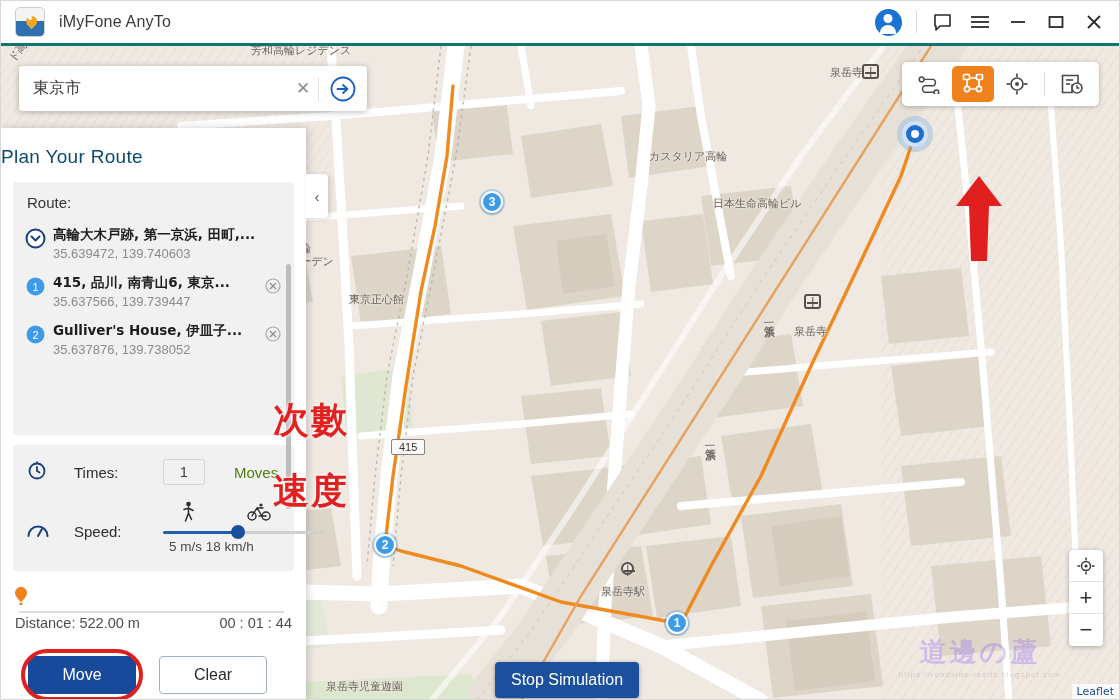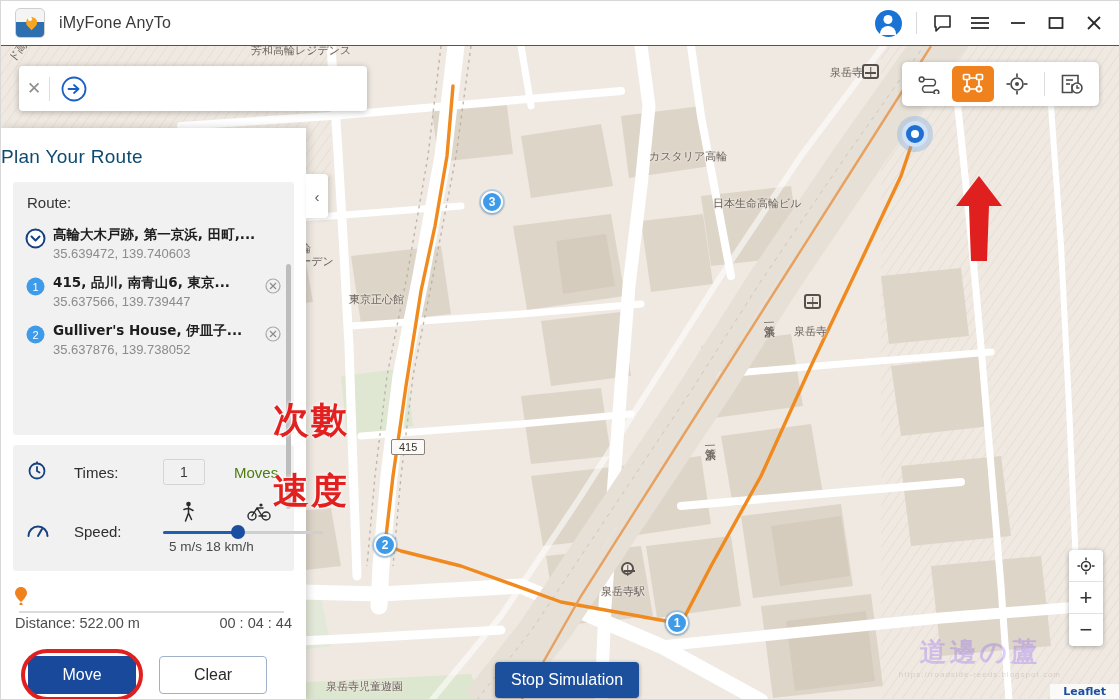--- a/index.html
+++ b/index.html
@@ -16,21 +16,21 @@
     background: #fff;
     border: 1px solid #d8d8d8;
   }
 
   
   #titlebar {
     position: absolute; left: 0; top: 0;
     width: 1120px; height: 45px;
     background: #ffffff;
     display: flex; align-items: center;
-    border-bottom: 1px solid #0f766e;
+    border-bottom: 3px solid #0f766e;
     z-index: 60;
   }
   #app-logo {
     width: 30px; height: 30px; margin-left: 14px;
     border-radius: 5px;
     background: linear-gradient(180deg,#f4f4f4 0 48%, #2e6fb0 48% 100%);
     border: 1px solid #cfcfcf;
     position: relative; flex: none;
   }
   #app-logo::before {
@@ -327,23 +327,22 @@
     height: 32px; display: flex; align-items: center; justify-content: center;
     font-size: 22px; color: #333; cursor: pointer;
     border-bottom: 1px solid #e2e2e2;
   }
   .mz-btn:last-child { border-bottom: none; }
 
   #leaflet-attr {
     position: absolute; right: 2px; bottom: 2px;
     background: rgba(255,255,255,.78);
     font-size: 11px; color: #1a4e9e;
-    padding: 1px 13px; z-index: 32;
+    padding: 1px 5px; z-index: 32;
     font-family: "DejaVu Sans", sans-serif;
-    font-weight: bold;
   }
   #watermark {
     position: absolute; right: 60px; bottom: 22px;
     z-index: 20; opacity: .30; text-align: center;
     pointer-events: none;
   }
   #wm-main { font-size: 27px; color: #8b5cf6; font-weight: bold; letter-spacing: 3px; font-family:Liberation Sans, sans-serif;}
   #wm-sub { font-size: 8px; color: #9a9089; letter-spacing: 1px; }
 </style>
 </head>
@@ -583,20 +582,21 @@
 
     <div id="watermark">
       <div id="wm-main">道邊の蘆</div>
       <div id="wm-sub">https://roadside-reeds.blogspot.com</div>
     </div>
 
     <div id="leaflet-attr">Leaflet</div>
   </div>
 
   <div id="searchbox">
+    <input id="search-input" value="東京市" style="">
     <div id="search-clear">✕</div>
     <div id="search-vsep"></div>
     <div id="search-go">
       <svg width="26" height="26" viewBox="0 0 26 26">
         <circle cx="13" cy="13" r="11.5" fill="none" stroke="#1a5fc4" stroke-width="1.8"></circle>
         <path d="M7.5 13 H17 M13 9 L17.5 13 L13 17" fill="none" stroke="#1a5fc4" stroke-width="1.8" stroke-linecap="round" stroke-linejoin="round"></path>
       </svg>
     </div>
   </div>
 
@@ -720,21 +720,21 @@
       <div id="progress-pin">
         <svg width="12" height="18" viewBox="0 0 12 18">
           <path d="M6 0 C9.3 0 12 2.7 12 6 C12 10 6 15 6 15 C6 15 0 10 0 6 C0 2.7 2.7 0 6 0 Z" fill="#f0821e"></path>
           <circle cx="6" cy="17" r="1.6" fill="#f0821e"></circle>
         </svg>
       </div>
     </div>
 
     <div id="meta-row">
       <div id="distance-text">Distance: 522.00 m</div>
-      <div id="time-text">00 : 04 : 44</div>
+      <div id="time-text">00 : 01 : 44</div>
     </div>
 
     <div id="btn-row">
       <div id="move-wrap">
         <button id="move-btn">Move</button>
         <div id="move-highlight"></div>
       </div>
       <button id="clear-btn">Clear</button>
     </div>
   </div>

